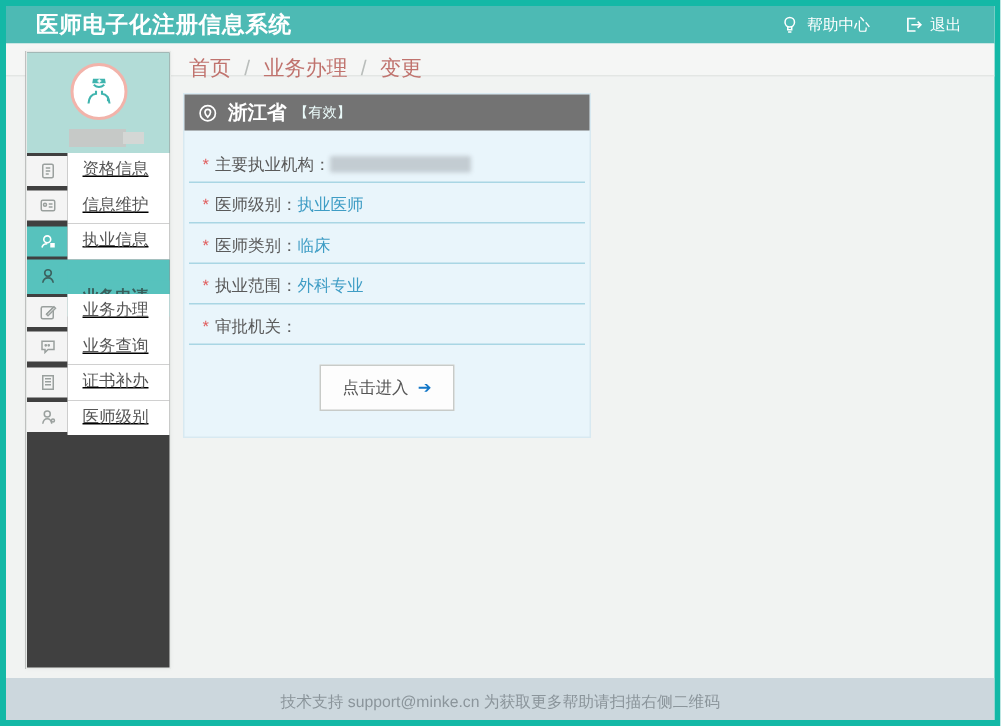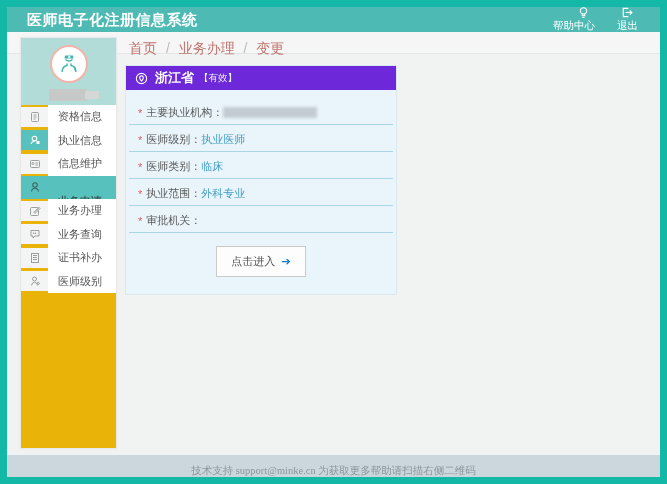--- a/index.html
+++ b/index.html
@@ -1,47 +1,48 @@
 <!DOCTYPE html>
 <html><head>
 <meta charset="utf-8">
 <style>
   * { margin:0; padding:0; box-sizing:border-box; }
   html,body { width:667px; height:484px; }
   body { font-family:"Liberation Sans","DejaVu Sans",sans-serif; }
   .screen {
     position:relative; width:667px; height:484px;
     background:#f1f3f2; overflow:hidden;
-    border:7px solid #14b8a6;
+    border:4px solid #14b8a6;
   }
   
   .topbar {
     position:absolute; top:0; left:0; right:0; height:25px;
     background:#4dbab4; display:flex; align-items:center;
   }
   .topbar .app-title {
     color:#ffffff; font-size:15px; font-weight:bold;
     padding-left:20px; letter-spacing:0.5px; line-height:25px;
   }
   .topbar .spacer { flex:1; }
   .top-action {
-    display:flex; align-items:flex-end; color:#fff; font-size:10.5px;
-    margin-right:22px; cursor:pointer;flex-direction:column;
+    display:flex; align-items:flex-start; color:#fff; font-size:10.5px;
+    margin-right:22px; cursor:pointer;
   }
   .top-action svg { margin-right:5px; }
   
   .top-strip {
     position:absolute; top:25px; left:0; right:0; height:22px;
     background:#f5f6f5; border-bottom:1px solid #e3e6e4;
   }
   
   .sidebar {
     position:absolute; left:13px; top:30px; width:97px; height:412px;
-    background:#eab308; border:1px solid #e6e9e7;
+    background:#404040; border:1px solid #e6e9e7;
     box-shadow:0 0 3px rgba(0,0,0,0.04);
+    text-decoration:underline;
   }
   .avatar-block {
     height:67px; background:#b2dcd7; position:relative;
   }
   .avatar-circle {
     position:absolute; left:50%; top:7px; transform:translateX(-50%);
     width:38px; height:38px; border-radius:50%;
     background:#ffffff; border:2px solid #f2b3aa;
     display:flex; align-items:center; justify-content:center;
   }
@@ -76,21 +77,21 @@
     position:absolute; left:122px; top:33px; font-size:14px; color:#c0736e;
   }
   .breadcrumb .crumb { color:#c0736e; cursor:pointer; }
   .breadcrumb .sep { color:#b9bdbb; margin:0 5px; }
   
   .card {
     position:absolute; left:118px; top:58px; width:272px;
     background:#e9f5fb; border:1px solid #d8e9f1;
   }
   .card-header {
-    height:24px; background:#6d28d9; display:flex; align-items:center;
+    height:24px; background:#737373; display:flex; align-items:center;
     color:#fff; padding-left:9px;
   }
   .card-header .region { font-size:13px; font-weight:bold; margin-left:7px; }
   .card-header .status { font-size:9.5px; margin-left:5px; color:#eafaf9; }
   .card-body { padding:8px 3px 0 3px; }
   .field-row {
     border-bottom:1px solid #a9d6e4;
     padding:7px 0 4px 9px; font-size:11px; display:flex; align-items:center;
   }
   .req { color:#e05c5c; margin-right:4px; font-size:11px; }
@@ -102,21 +103,21 @@
   }
   .btn-area { text-align:center; padding:13px 0 17px 0; }
   .enter-btn {
     display:inline-block; background:#fdfdfd; border:1px solid #c8cbc8;
     font-size:11px; color:#555; padding:7px 14px; cursor:pointer;
   }
   .enter-btn .arrow { color:#1478c8; font-weight:bold; margin-left:3px; }
   
   .footer {
     position:absolute; left:0; right:0; top:448px; height:32px;
-    background:#ccd7dd; text-align:center;font-family:Liberation Serif, serif;
+    background:#ccd7dd; text-align:center;
   }
   .footer .footer-text {
     font-size:10.5px; color:#8b959b; line-height:32px;
   }
   .footer-under {
     position:absolute; left:0; right:0; top:480px; height:4px; background:#f7f8f8;
   }
   svg { display:block; }
 </style>
 </head>
@@ -186,45 +187,45 @@
             <rect x="2.5" y="1.5" width="7" height="9" rx="1"></rect>
             <line x1="4.5" y1="4" x2="7.5" y2="4"></line>
                 <line x1="4.5" y1="6" x2="7.5" y2="6"></line>
                 <line x1="4.5" y1="8" x2="6.5" y2="8"></line>
           </svg>
         </div>
           </div>
         <div class="menu-label">资格信息</div>
       </div>
 
+      <div class="menu-row">
+        <div class="icon-cell">
+            <div class="icon-box">
+          <svg width="12" height="12" viewBox="0 0 12 12" fill="none" stroke="currentColor" stroke-width="1">
+            <rect x="1.5" y="2.5" width="9" height="7" rx="1"></rect>
+            <circle cx="4" cy="5.5" r="1"></circle>
+            <line x1="6.5" y1="5" x2="9" y2="5"></line>
+                <line x1="6.5" y1="7" x2="9" y2="7"></line>
+          </svg>
+        </div>
+          </div>
+        <div class="menu-label">信息维护</div>
+      </div>
+
       <div class="menu-row icon-active">
         <div class="icon-cell">
             <div class="icon-box">
           <svg width="12" height="12" viewBox="0 0 12 12" fill="none" stroke="currentColor" stroke-width="1.1">
             <circle cx="5.5" cy="4.5" r="2.3"></circle>
             <path d="M2 10 Q2.5 7.5 5.5 7.5"></path>
             <rect x="7.5" y="7" width="3" height="3" fill="currentColor" stroke="none"></rect>
           </svg>
         </div>
           </div>
         <div class="menu-label">执业信息</div>
-      </div>
-
-      <div class="menu-row">
-        <div class="icon-cell">
-            <div class="icon-box">
-          <svg width="12" height="12" viewBox="0 0 12 12" fill="none" stroke="currentColor" stroke-width="1">
-            <rect x="1.5" y="2.5" width="9" height="7" rx="1"></rect>
-            <circle cx="4" cy="5.5" r="1"></circle>
-            <line x1="6.5" y1="5" x2="9" y2="5"></line>
-                <line x1="6.5" y1="7" x2="9" y2="7"></line>
-          </svg>
-        </div>
-          </div>
-        <div class="menu-label">信息维护</div>
       </div>
 
       <div class="menu-row row-active">
         <div class="icon-cell">
             <div class="icon-box">
           <svg width="12" height="12" viewBox="0 0 12 12" fill="none" stroke="currentColor" stroke-width="1.1">
             <circle cx="6" cy="4" r="2.2"></circle>
             <path d="M2.5 10.5 Q3 7.2 6 7.2 Q9 7.2 9.5 10.5"></path>
           </svg>
         </div>

